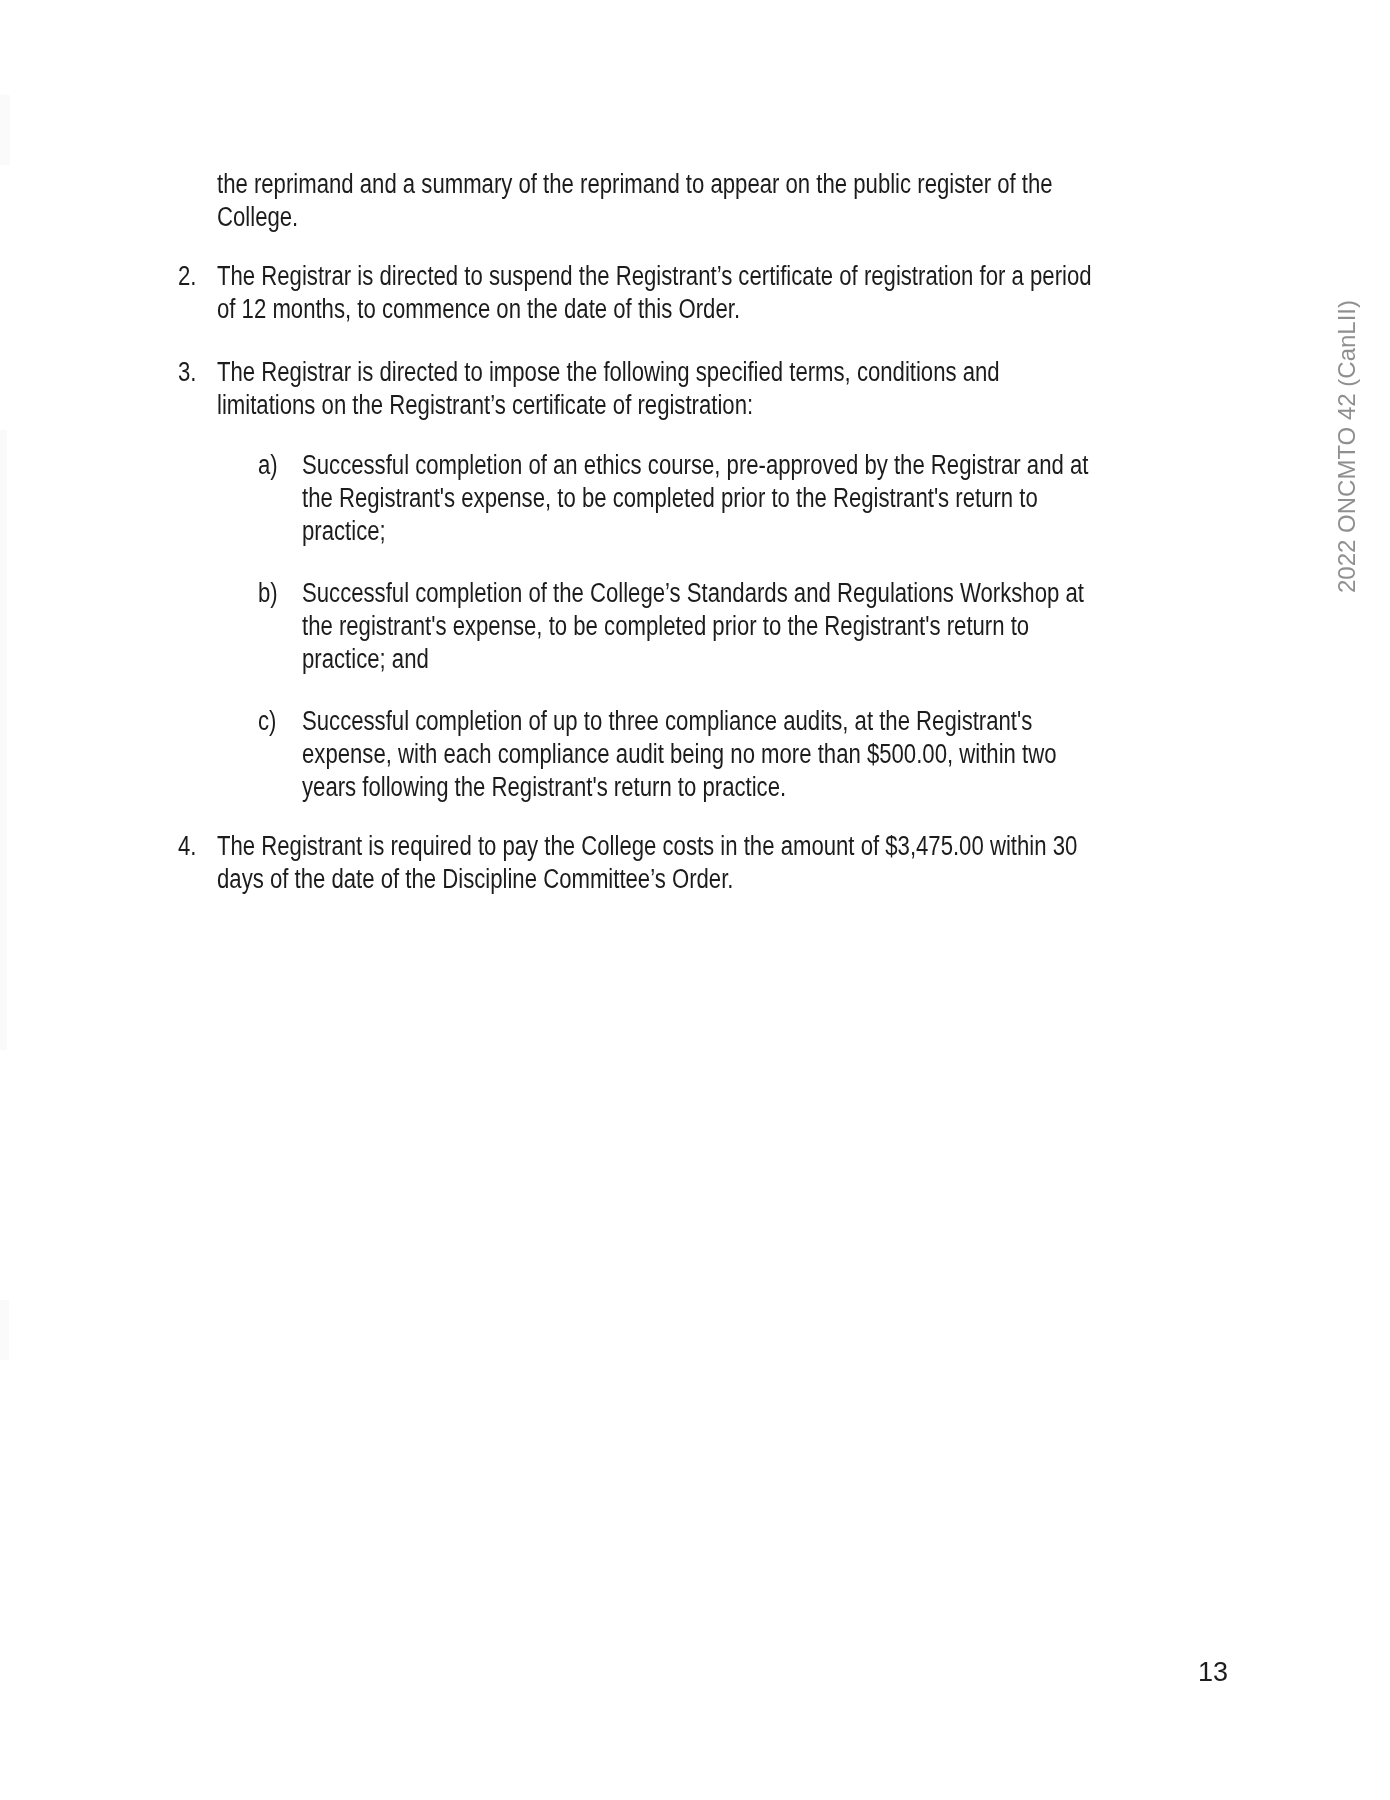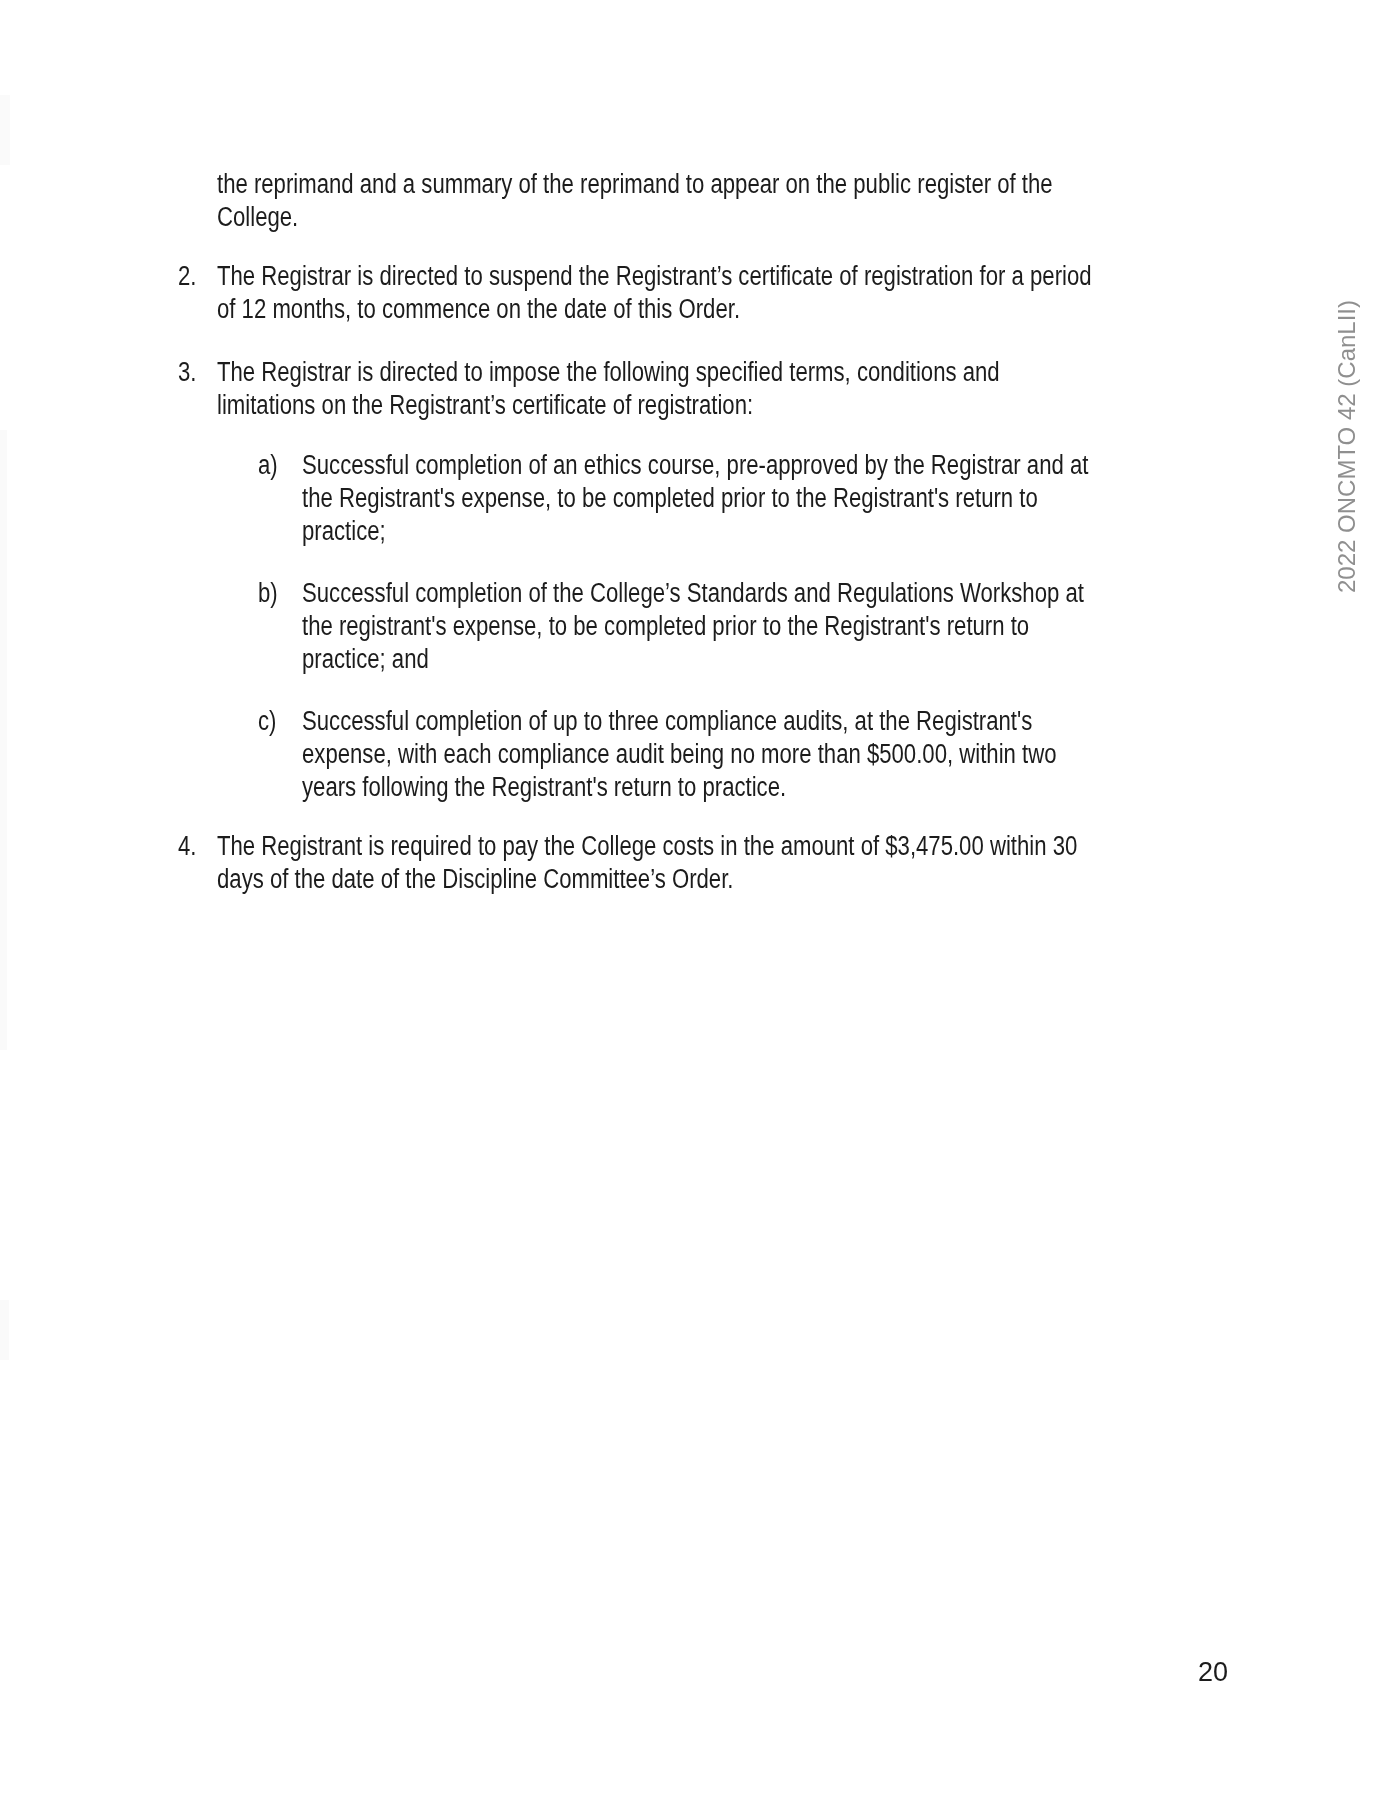--- a/index.html
+++ b/index.html
@@ -114,15 +114,15 @@
   </div>
 
   <div class="marker" style="left:178px; top:830px;">4.</div>
   <div class="block" style="left:217px; top:830px;">
     <div class="line">The Registrant is required to pay the College costs in the amount of $3,475.00 within 30</div>
     <div class="line">days of the date of the Discipline Committee’s Order.</div>
   </div>
 
   <div class="watermark">2022 ONCMTO 42 (CanLII)</div>
 
-  <div class="page-number">20</div>
+  <div class="page-number">13</div>
 
 </div>
 
 </body></html>

